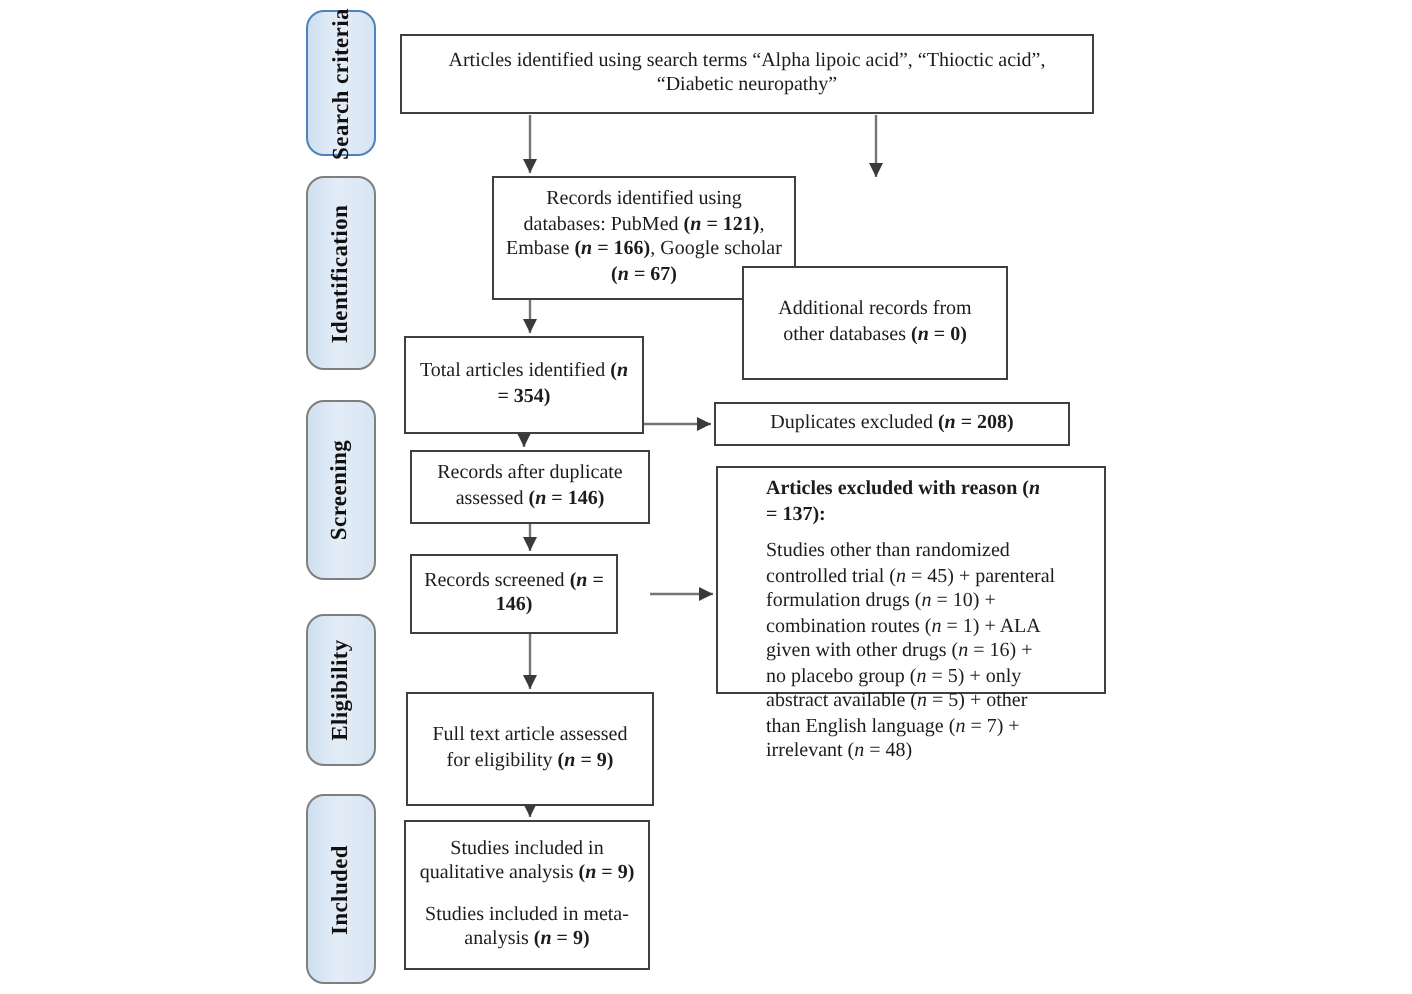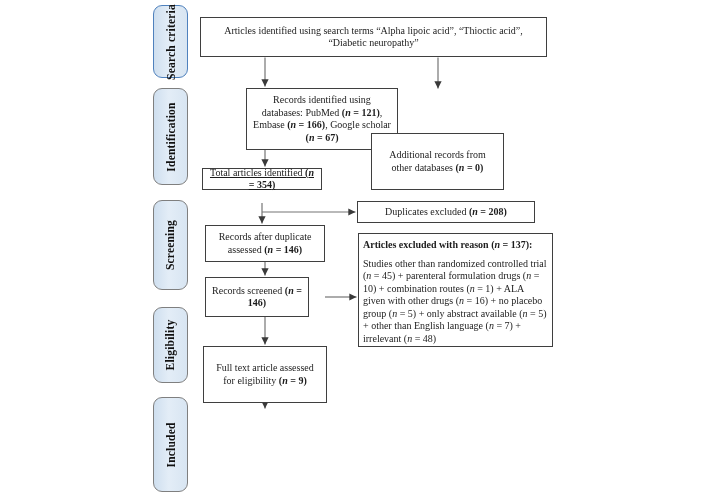--- a/index.html
+++ b/index.html
@@ -42,27 +42,27 @@
     font-size:10px;line-height:12.5px;
     padding:2px 6px;
   }
   .flow-box p{margin:0;}
   .flow-box p + p{margin-top:8px;}
   .b{font-weight:bold;}
   .i{font-style:italic;}
   #box-search{left:200px;top:17px;width:347px;height:40px;padding:0 12px;}
   #box-identified{left:198px;top:88px;width:152px;height:62px;margin-left:48px;}
   #box-additional{left:371px;top:90px;width:133px;height:57px;margin-top:43px;}
-  #box-total{left:202px;top:168px;width:120px;height:22px;text-decoration:underline;}
+  #box-total{left:202px;top:168px;width:120px;height:49px;}
   #box-duplicates{left:357px;top:201px;width:178px;height:22px;border-width:1.8px;}
   #box-after-dup{left:205px;top:225px;width:120px;height:37px;}
   #box-screened{left:205px;top:277px;width:104px;height:40px;border-width:1.8px;}
   #box-excluded{
     left:358px;top:233px;width:195px;height:114px;
-    justify-content:flex-start;text-align:left;padding:5px 4px;
+    justify-content:flex-start;text-align:left;padding:5px 24px;
     border-width:1.8px;
   }
   #box-excluded p + p{margin-top:6px;}
   #box-fulltext{left:203px;top:346px;width:124px;height:57px;}
   #box-included{left:202px;top:410px;width:123px;height:75px;border-width:1.8px;}
 </style>
 </head>
 <body>
 
 <div id="canvas">
@@ -130,14 +130,18 @@
 
   <div class="flow-box" id="box-excluded">
       <p><span class="b">Articles excluded with reason (</span><span class="b i">n</span><span class="b"> = 137):</span></p>
       <p><span>Studies other than randomized controlled trial (</span><span class="i">n</span><span> = 45) + parenteral formulation drugs (</span><span class="i">n</span><span> = 10) + combination routes (</span><span class="i">n</span><span> = 1) + ALA given with other drugs (</span><span class="i">n</span><span> = 16) + no placebo group (</span><span class="i">n</span><span> = 5) + only abstract available (</span><span class="i">n</span><span> = 5) + other than English language (</span><span class="i">n</span><span> = 7) + irrelevant (</span><span class="i">n</span><span> = 48)</span></p>
     </div>
 
   <div class="flow-box" id="box-fulltext">
       <p><span>Full text article assessed for eligibility </span><span class="b">(</span><span class="b i">n</span><span class="b"> = 9)</span></p>
     </div>
 
+  <div class="flow-box" id="box-included">
+      <p><span>Studies included in qualitative analysis </span><span class="b">(</span><span class="b i">n</span><span class="b"> = 9)</span></p>
+      <p><span>Studies included in meta-analysis </span><span class="b">(</span><span class="b i">n</span><span class="b"> = 9)</span></p>
+    </div>
 
 </div>
 
 </body></html>

